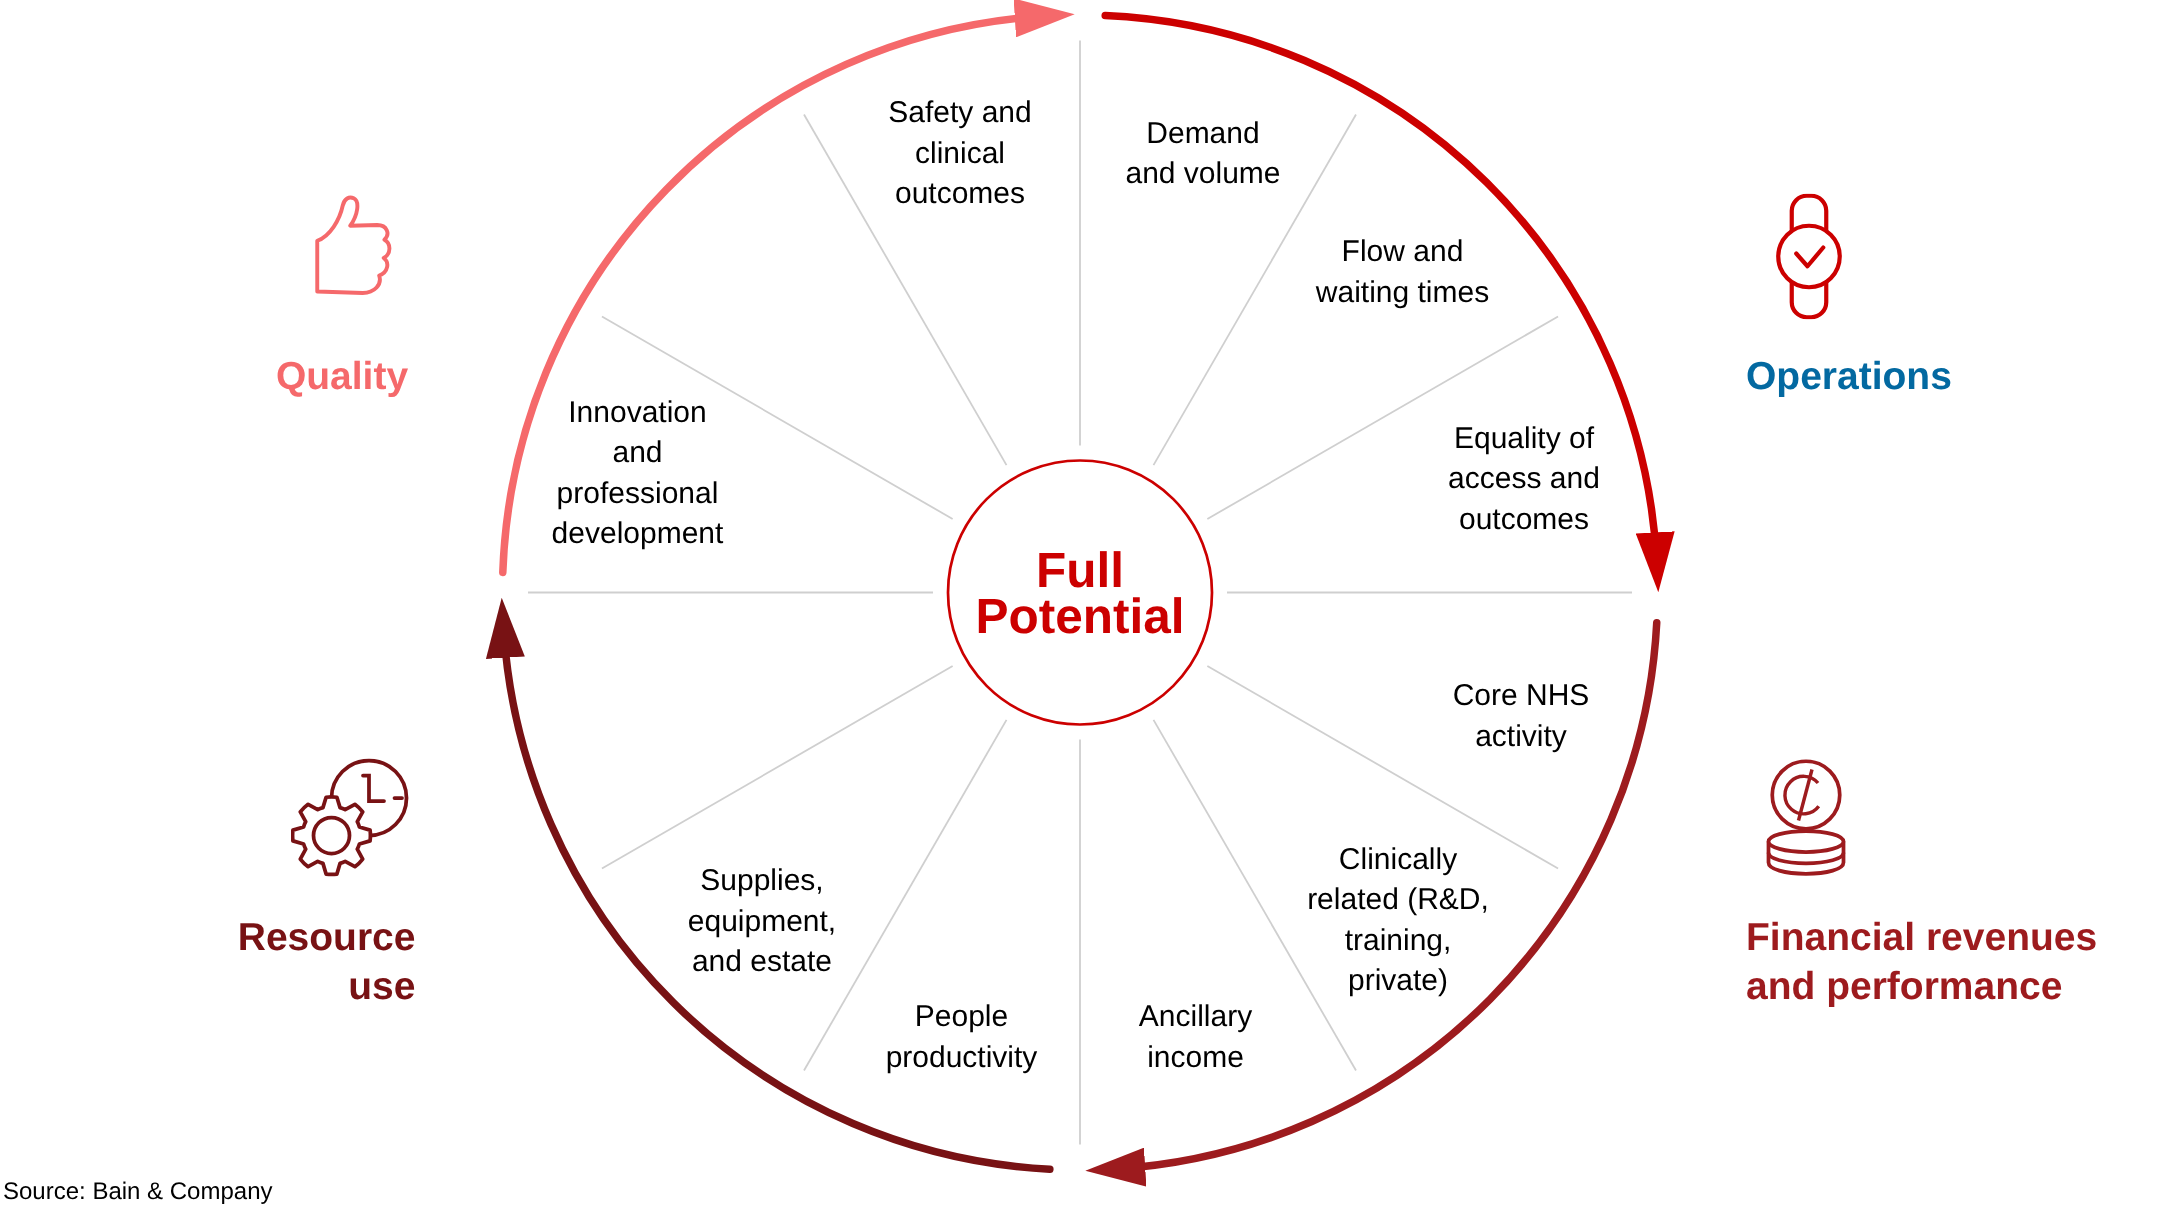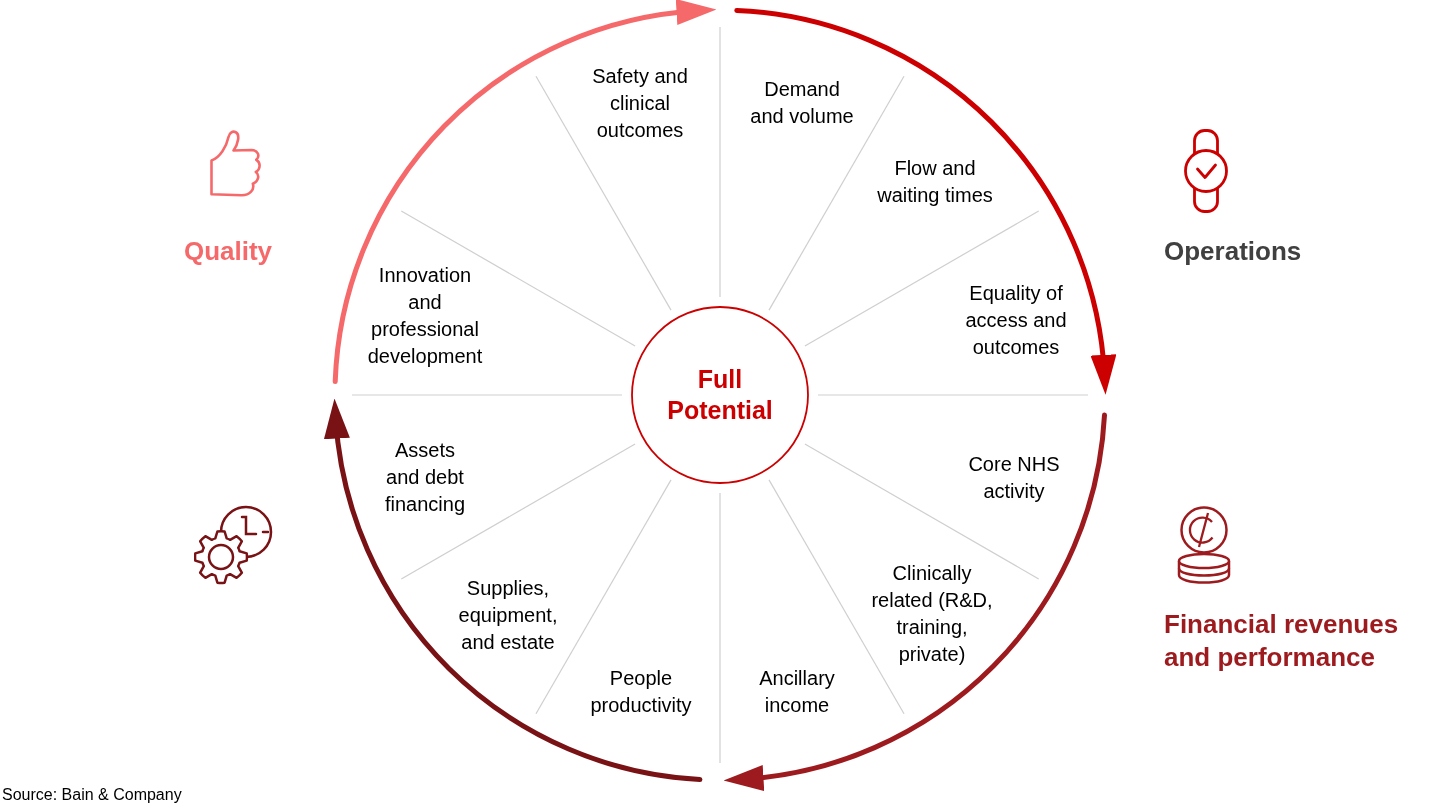--- a/index.html
+++ b/index.html
@@ -9,28 +9,28 @@
   }
   .canvas{position:absolute;inset:0;}
   .wheel-svg{position:absolute;left:0;top:0;width:1440px;height:810px;}
   .seg{
     position:absolute;transform:translate(-50%,-50%);
     text-align:center;font-size:20px;line-height:27px;color:#000;
     white-space:pre-line;
   }
   .center-label{
     position:absolute;left:720px;top:395px;transform:translate(-50%,-50%);
-    text-align:center;font-size:25px;line-height:31px;font-weight:bold;color:#CC0000;
+    text-align:center;font-size:33px;line-height:31px;font-weight:bold;color:#CC0000;
     white-space:pre-line;
   }
   .quad{
     position:absolute;font-size:26px;line-height:33px;font-weight:bold;white-space:pre-line;
   }
   .quad-quality{left:228px;top:251px;transform:translate(-50%,-50%);color:#F5696B;text-align:center;}
-  .quad-operations{left:1164px;top:251px;transform:translateY(-50%);color:#404040;}
+  .quad-operations{left:1164px;top:251px;transform:translateY(-50%);color:#0369a1;}
   .quad-financial{left:1164px;top:641px;transform:translateY(-50%);color:#9D1B1E;}
   .quad-resource{right:1163px;top:641px;transform:translateY(-50%);color:#781214;text-align:right;}
   .icon{position:absolute;}
   .icon-thumbs{left:204px;top:130px;}
   .icon-watch{left:1183px;top:129px;}
   .icon-coins{left:1177px;top:506px;}
   .icon-gear{left:194px;top:504px;}
   .source{
     position:absolute;left:2px;top:786px;font-size:16px;color:#000;
   }
@@ -97,23 +97,20 @@
 related (R&amp;D,
 training,
 private)</div>
   <div class="seg" style="left:797px;top:692px;">Ancillary
 income</div>
   <div class="seg" style="left:641px;top:692px;">People
 productivity</div>
   <div class="seg" style="left:508px;top:615px;">Supplies,
 equipment,
 and estate</div>
-  <div class="seg" style="left:425px;top:477px;">Assets
-and debt
-financing</div>
   <div class="seg" style="left:425px;top:316px;text-align:center;">Innovation
 and
 professional
 development</div>
   <div class="seg" style="left:640px;top:103px;">Safety and
 clinical
 outcomes</div>
 
   <svg class="icon icon-thumbs" width="62" height="72" viewBox="0 0 62 72">
     <path d="M7.5 30.5 C 16 27.5, 22.5 16.5, 24.5 7 C 25.5 2.3, 28.8 0.8, 31.8 2.2 C 36 4.2, 34.5 13.5, 29.5 20.5 L 47.5 20 C 54 20, 56.3 26, 52.3 29.8 C 56.8 32.3, 56.8 39.3, 51.8 42 C 55.8 44.8, 54.8 51.5, 48.8 53.7 C 50.8 59.5, 45.8 65.3, 37.8 65.3 L 7.5 64.3 Z" fill="none" stroke="#F5696B" stroke-width="2.6" stroke-linejoin="round"></path>
@@ -145,16 +142,18 @@
       <path d="M69 28 L74 28" stroke-linecap="round"></path>
       <path d="M45.6 47.3 L52.7 49.4 A26 26 0 0 1 52.7 56.6 L45.6 58.7 A19.5 19.5 0 0 1 44.2 62.1 L47.8 68.7 A26 26 0 0 1 42.6 73.8 L36.1 70.2 A19.5 19.5 0 0 1 32.7 71.6 L30.6 78.7 A26 26 0 0 1 23.4 78.7 L21.3 71.6 A19.5 19.5 0 0 1 17.8 70.2 L11.4 73.8 A26 26 0 0 1 6.2 68.7 L9.8 62.1 A19.5 19.5 0 0 1 8.4 58.7 L1.3 56.6 A26 26 0 0 1 1.3 49.4 L8.4 47.3 A19.5 19.5 0 0 1 9.8 43.8 L6.2 37.3 A26 26 0 0 1 11.4 32.2 L17.8 35.8 A19.5 19.5 0 0 1 21.3 34.4 L23.4 27.5 A26 26 0 0 1 30.6 27.5 L32.7 34.4 A19.5 19.5 0 0 1 36.1 35.8 L42.6 32.2 A26 26 0 0 1 47.8 37.3 L44.2 43.8 A19.5 19.5 0 0 1 45.6 47.3 Z" fill="#ffffff" stroke-linejoin="round"></path>
       <circle cx="27" cy="53" r="12" fill="#ffffff"></circle>
     </g>
   </svg>
 
   <div class="quad quad-quality">Quality</div>
   <div class="quad quad-operations">Operations</div>
   <div class="quad quad-financial">Financial revenues
 and performance</div>
+  <div class="quad quad-resource">Resource
+use</div>
 
   <div class="source">Source: Bain &amp; Company</div>
 
 </div>
 
 </body></html>

